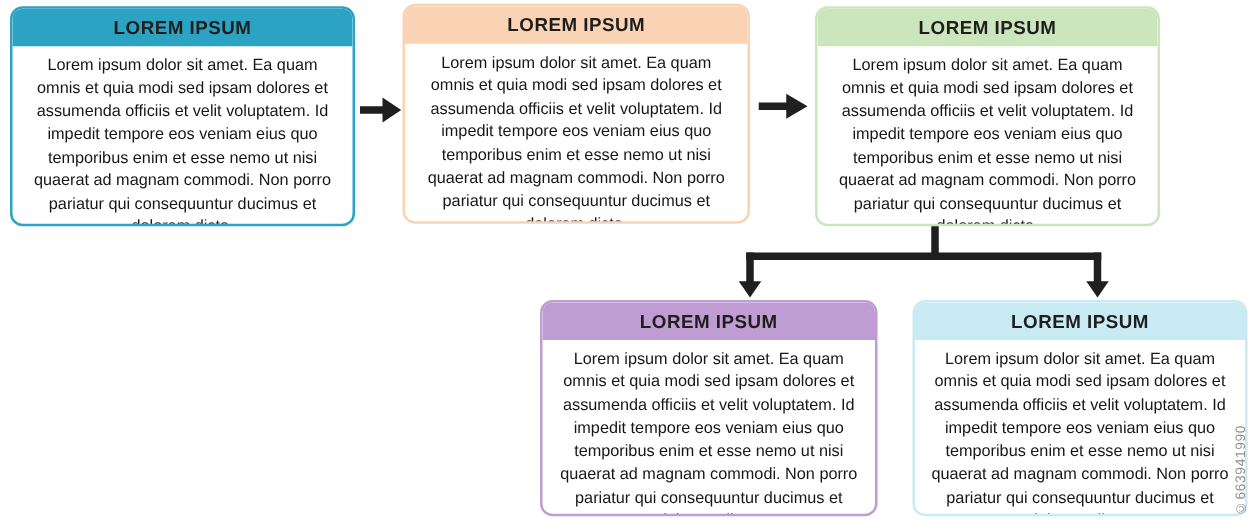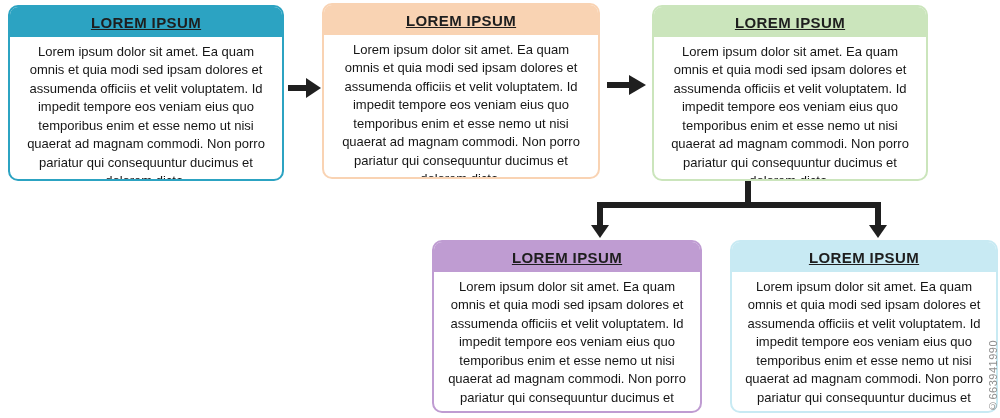--- a/index.html
+++ b/index.html
@@ -9,21 +9,21 @@
   }
   .flow-box{
     position:absolute;background:#ffffff;border:2px solid #000;
     border-radius:10px;display:flex;flex-direction:column;
     box-sizing:border-box;overflow:hidden;
   }
   .flow-box-header{
     flex:0 0 auto;min-height:30px;display:flex;align-items:center;justify-content:center;
   }
   .flow-box-title{
-    font-size:15px;font-weight:700;letter-spacing:.4px;color:#1e1e1e;text-transform:uppercase;text-decoration:underline;
+    font-size:15px;font-weight:700;letter-spacing:.4px;color:#1e1e1e;text-transform:uppercase;
   }
   .flow-box-body{
     flex:1 1 auto;display:flex;align-items:center;justify-content:center;padding:6px 12px;
   }
   .flow-box-text{
     font-size:13px;line-height:1.42;color:#161616;text-align:center;
   }
   #b1{left:8px;  top:5px;  width:276px;height:176px;}
   #b2{left:322px;top:3px;  width:278px;height:176px;}
   #b3{left:652px;top:5px;  width:276px;height:176px;}

